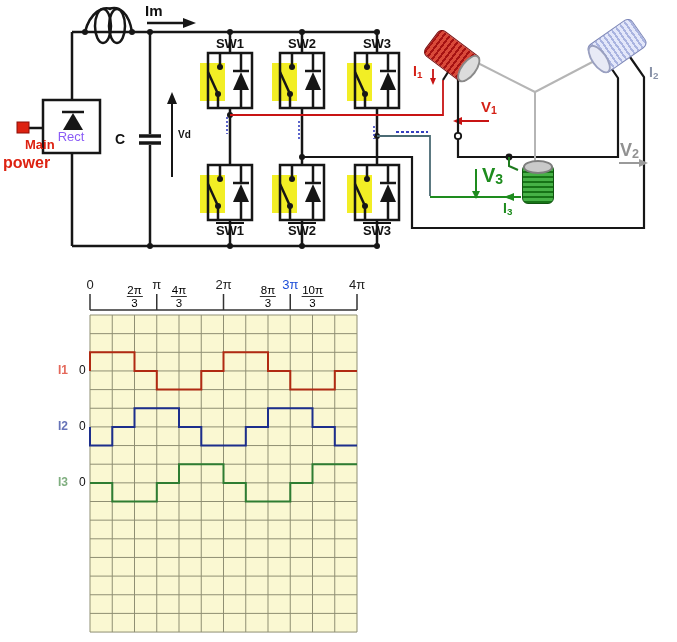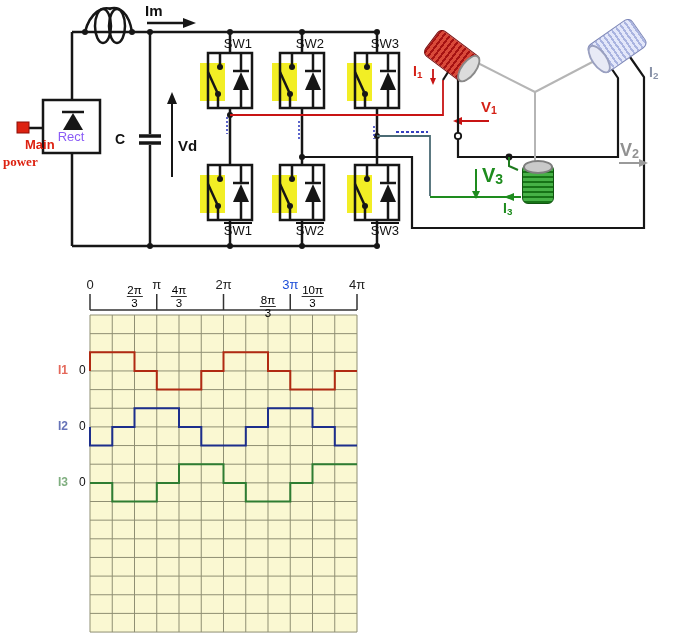--- a/index.html
+++ b/index.html
@@ -6,21 +6,21 @@
   #root{position:relative;width:677px;height:642px;background:#fff;overflow:hidden;
         font-family:"Liberation Sans","DejaVu Sans",sans-serif;}
   svg{position:absolute;left:0;top:0;}
   .lbl{position:absolute;white-space:nowrap;color:#111;}
   .b{font-weight:bold;}
   .red{color:#d42015;}
   .green{color:#1e8c1e;}
   .grayv{color:#919191;}
   .bluegray{color:#8892a8;}
   .sub{font-size:70%;vertical-align:-2px;}
-  .swlab{width:44px;text-align:right;font-weight:normal;font-size:13px;}
+  .swlab{width:44px;text-align:center;font-weight:bold;font-size:13px;}
   .overl{display:inline-block;border-top:2px solid #111;padding-top:0;line-height:1.15;}
   
   .coil{position:absolute;border-radius:6px;}
   .coil .cap{position:absolute;border-radius:50%;}
   #coil-red{left:426px;top:40px;width:50px;height:30px;transform:rotate(37deg);
     background:repeating-linear-gradient(90deg,#a61212 0 2px,#d94a3a 2px 5px);border:1px solid #7a0e0e;}
   #coil-red .cap{right:-4px;top:-1px;width:12px;height:28px;background:#dcdcdc;border:2px solid #8a8a8a;}
   #coil-blue{left:590px;top:29px;width:52px;height:32px;transform:rotate(-35deg);
     background:repeating-linear-gradient(90deg,#aab4e0 0 2px,#e3e7fa 2px 5px);border:1px solid #7c86b8;}
   #coil-blue .cap{left:-4px;top:0px;width:12px;height:29px;background:#e8eaf6;border:2px solid #9aa0c0;}
@@ -185,24 +185,24 @@
     </div>
   <div class="coil" id="coil-blue">
       <div class="cap"></div>
     </div>
   <div class="coil" id="coil-green">
       <div class="cap"></div>
     </div>
 
   <div class="lbl b" style="left:145px;top:2px;font-size:15px;">Im</div>
   <div class="lbl b red" style="left:3px;top:137px;font-size:13px;color:#dd2211;margin-left:22px;">Main</div>
-  <div class="lbl b red" style="left:3px;top:154px;font-size:13px;color:#dd2211;font-family:Liberation Serif, serif;">power</div>
+  <div class="lbl b red" style="left:3px;top:154px;font-size:16px;color:#dd2211;">power</div>
   <div class="lbl" style="left:48px;top:129px;width:46px;text-align:center;font-size:13px;color:#8b5cf6;">Rect</div>
   <div class="lbl b" style="left:115px;top:131px;font-size:14px;">C</div>
-  <div class="lbl b" style="left:178px;top:129px;font-size:15px;margin-top:8px;">Vd</div>
+  <div class="lbl b" style="left:178px;top:129px;font-size:10px;">Vd</div>
 
   <div class="lbl swlab" style="left:208px;top:36px;">SW1</div>
   <div class="lbl swlab" style="left:280px;top:36px;">SW2</div>
   <div class="lbl swlab" style="left:355px;top:36px;">SW3</div>
   <div class="lbl swlab" style="left:208px;top:222px;"><span class="overl">SW1</span></div>
   <div class="lbl swlab" style="left:280px;top:222px;"><span class="overl">SW2</span></div>
   <div class="lbl swlab" style="left:355px;top:222px;"><span class="overl">SW3</span></div>
 
   <div class="lbl b red" style="left:413px;top:63px;font-size:14px;"><span>I</span><span class="sub">1</span></div>
   <div class="lbl b red" style="left:481px;top:98px;font-size:15px;"><span>V</span><span class="sub">1</span></div>
@@ -253,21 +253,21 @@
       <polyline points="90.0,370.9 90.0,352.3 112.3,352.3 112.3,352.3 134.5,352.3 134.5,370.9 156.8,370.9 156.8,389.6 179.0,389.6 179.0,389.6 201.3,389.6 201.3,370.9 223.5,370.9 223.5,352.3 245.8,352.3 245.8,352.3 268.0,352.3 268.0,370.9 290.3,370.9 290.3,389.6 312.5,389.6 312.5,389.6 334.8,389.6 334.8,370.9 357.0,370.9" fill="none" stroke="#b02a12" stroke-width="2"></polyline>
       <polyline points="90.0,426.9 90.0,445.5 112.3,445.5 112.3,426.9 134.5,426.9 134.5,408.3 156.8,408.3 156.8,408.3 179.0,408.3 179.0,426.9 201.3,426.9 201.3,445.5 223.5,445.5 223.5,445.5 245.8,445.5 245.8,426.9 268.0,426.9 268.0,408.3 290.3,408.3 290.3,408.3 312.5,408.3 312.5,426.9 334.8,426.9 334.8,445.5 357.0,445.5" fill="none" stroke="#1c2e8c" stroke-width="2"></polyline>
       <polyline points="90.0,482.9 90.0,482.9 112.3,482.9 112.3,501.5 134.5,501.5 134.5,501.5 156.8,501.5 156.8,482.9 179.0,482.9 179.0,464.2 201.3,464.2 201.3,464.2 223.5,464.2 223.5,482.9 245.8,482.9 245.8,501.5 268.0,501.5 268.0,501.5 290.3,501.5 290.3,482.9 312.5,482.9 312.5,464.2 334.8,464.2 334.8,464.2 357.0,464.2" fill="none" stroke="#2e7d32" stroke-width="2"></polyline>
     </svg>
   <div id="chart-labels">
       <div style="position: absolute; left: 90px; top: 277px; transform: translateX(-50%); font-size: 13px; color: rgb(34, 34, 34);">0</div>
       <div style="position: absolute; left: 134.5px; top: 284px; transform: translateX(-50%); text-align: center;"><span class="frac"><span class="num">2π</span><span class="den">3</span></span></div>
       <div style="position: absolute; left: 156.75px; top: 277px; transform: translateX(-50%); font-size: 13px; color: rgb(34, 34, 34);">π</div>
       <div style="position: absolute; left: 179px; top: 284px; transform: translateX(-50%); text-align: center;"><span class="frac"><span class="num">4π</span><span class="den">3</span></span></div>
       <div style="position: absolute; left: 223.5px; top: 277px; transform: translateX(-50%); font-size: 13px; color: rgb(34, 34, 34);">2π</div>
-      <div style="position: absolute; left: 268px; top: 284px; transform: translateX(-50%); text-align: center; margin-top: 10px;"><span class="frac"><span class="num">8π</span><span class="den">3</span></span></div>
+      <div style="position: absolute; left: 268px; top: 284px; transform: translateX(-50%); text-align: center;"><span class="frac"><span class="num">8π</span><span class="den">3</span></span></div>
       <div style="position: absolute; left: 290.25px; top: 277px; transform: translateX(-50%); font-size: 13px; color: #1d4ed8;">3π</div>
       <div style="position: absolute; left: 312.5px; top: 284px; transform: translateX(-50%); text-align: center;"><span class="frac"><span class="num">10π</span><span class="den">3</span></span></div>
       <div style="position: absolute; left: 357px; top: 277px; transform: translateX(-50%); font-size: 13px; color: rgb(34, 34, 34);">4π</div>
       <div class="slab" style="position: absolute; left: 58px; top: 362.95px; color: rgb(228, 104, 90);">I1</div>
       <div class="zlab" style="position: absolute; left: 79px; top: 362.95px;">0</div>
       <div class="slab" style="position: absolute; left: 58px; top: 418.9px; color: rgb(102, 115, 184);">I2</div>
       <div class="zlab" style="position: absolute; left: 79px; top: 418.9px;">0</div>
       <div class="slab" style="position: absolute; left: 58px; top: 474.85px; color: rgb(127, 174, 127);">I3</div>
       <div class="zlab" style="position: absolute; left: 79px; top: 474.85px;">0</div>
       <div class="xaxis-name" style="position: absolute; left: 350px; top: 626.05px;">1/F</div>

